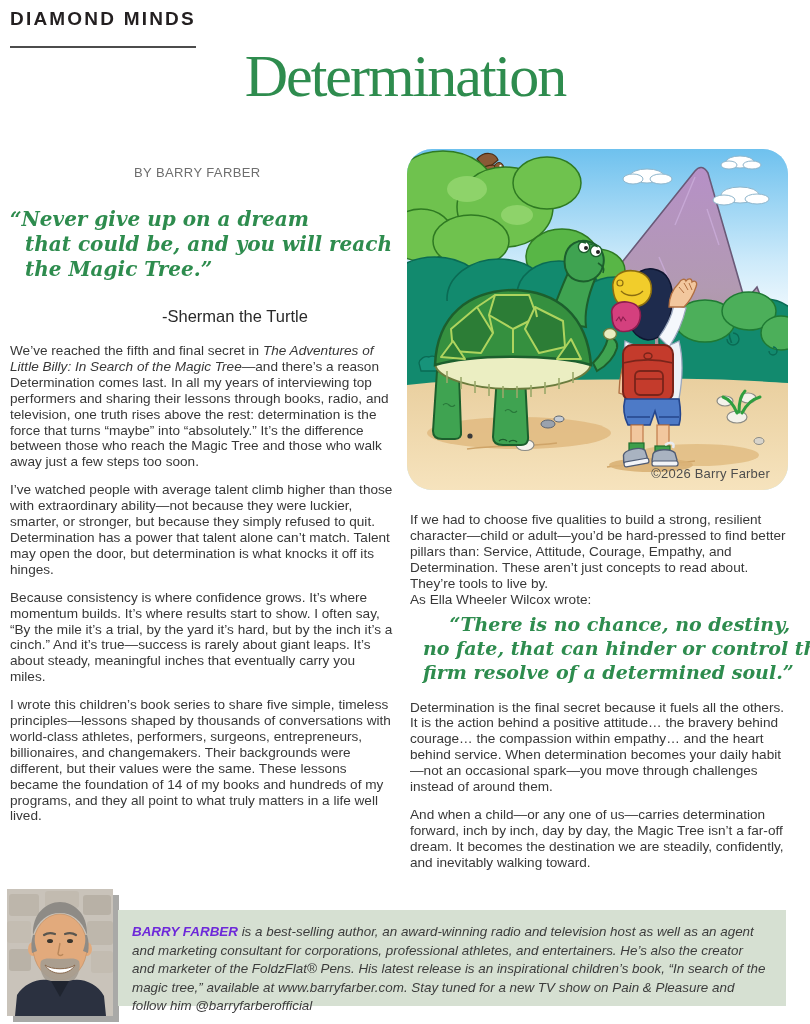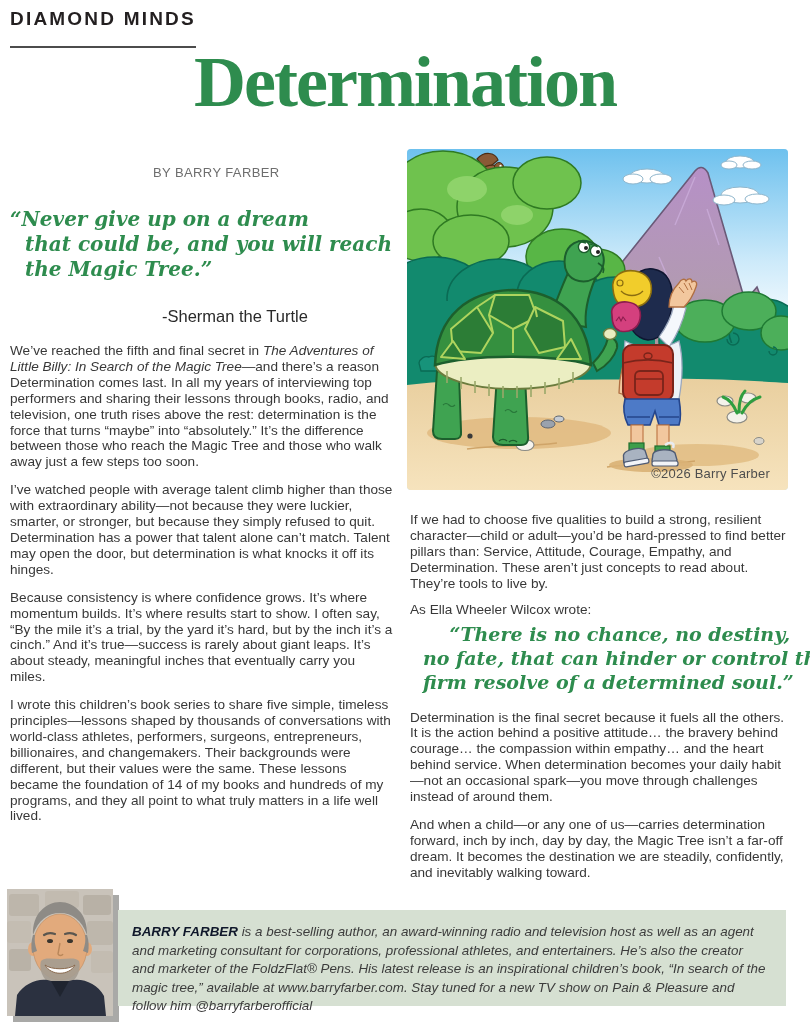--- a/index.html
+++ b/index.html
@@ -8,64 +8,64 @@
     width:810px; height:1024px; position:relative; overflow:hidden;
     font-family:"Liberation Sans", sans-serif; color:#3a3a3a;
   }
   .kicker {
     position:absolute; left:10px; top:8px;
     font-size:19px; font-weight:bold; letter-spacing:2.2px; color:#231f20;
     border-bottom:2.5px solid #4c4c4c; padding-bottom:16px; display:inline-block;
   }
   .title {
     position:absolute; left:0; right:0; top:46px; text-align:center;
-    font-family:"Liberation Serif", serif; font-weight:bold;
-    font-size:72px; letter-spacing:-2px; color:#2e8c4e; line-height:1;
+    font-family:"Liberation Serif", serif; font-weight:normal;
+    font-size:60px; letter-spacing:-2px; color:#2e8c4e; line-height:1;
   }
   .byline {
-    position:absolute; left:153px; top:165px;
+    position:absolute; left:134px; top:165px;
     font-size:13px; color:#6e6e6e; letter-spacing:.4px;
   }
   .left-col { position:absolute; left:10px; top:207px; width:384px; }
   .right-col { position:absolute; left:410px; top:512px; width:380px; }
   .pq {
     font-family:"DejaVu Serif","Liberation Serif",serif;
     font-style:italic; font-weight:bold; color:#2e8c4e;
   }
   .pq .q-line { white-space:nowrap; }
   .pq1 { font-size:20px; line-height:25px; }
   .pq1 .indent { padding-left:15px; }
   .pq2 { font-size:19px; line-height:24px; margin-top:4px;text-align:right; }
   .pq2 .indent { padding-left:13px; }
   .attribution { margin:25px 0 0 152px; font-size:16.5px; color:#2a2a2a; }
   .body-p { font-size:13.6px; line-height:15.9px; color:#383838; margin-top:12px; }
   .left-col .body-p.first { margin-top:17px; }
   .right-col .body-p.first { margin-top:0; }
-  .lead-in { margin-top:10px; font-size:13.6px; line-height:16px; color:#383838; }
+  .lead-in { margin-top:0; font-size:13.6px; line-height:16px; color:#383838; }
   .after-q { margin-top:16px; }
   .illustration {
     position:absolute; left:407px; top:149px; width:381px; height:341px;
-    border-radius:4px; overflow:hidden; background:#bfe3f4;
+    border-radius:25px; overflow:hidden; background:#bfe3f4;
   }
   .illustration svg { display:block; width:100%; height:100%; }
   .copyright {
     position:absolute; right:18px; bottom:9px;
     font-size:13px; color:#4e4e4e; letter-spacing:.2px;
   }
   .bio-photo {
     position:absolute; left:7px; top:889px; width:106px; height:127px;
     box-shadow:6px 6px 0 #a9a9a7; overflow:hidden; background:#c9c3ba;
   }
   .bio-photo svg { display:block; width:100%; height:100%; }
   .bio-box {
     position:absolute; left:118px; top:910px; width:668px; height:96px;
     background:#d6e0d2; padding:13px 18px 0 14px;
     font-style:italic; font-size:13.4px; line-height:18.6px; color:#3c3c3c;
   }
-  .bio-box .bio-name { font-weight:bold; font-style:italic; color:#0f172a; }
+  .bio-box .bio-name { font-weight:bold; font-style:italic; color:#6d28d9; }
   em { font-style:italic;margin-top:42px; }
 </style>
 </head>
 <body>
 
 <div class="kicker">DIAMOND MINDS</div>
 <h1 class="title">Determination</h1>
 <div class="byline">BY BARRY FARBER</div>
 
 <div class="left-col">

